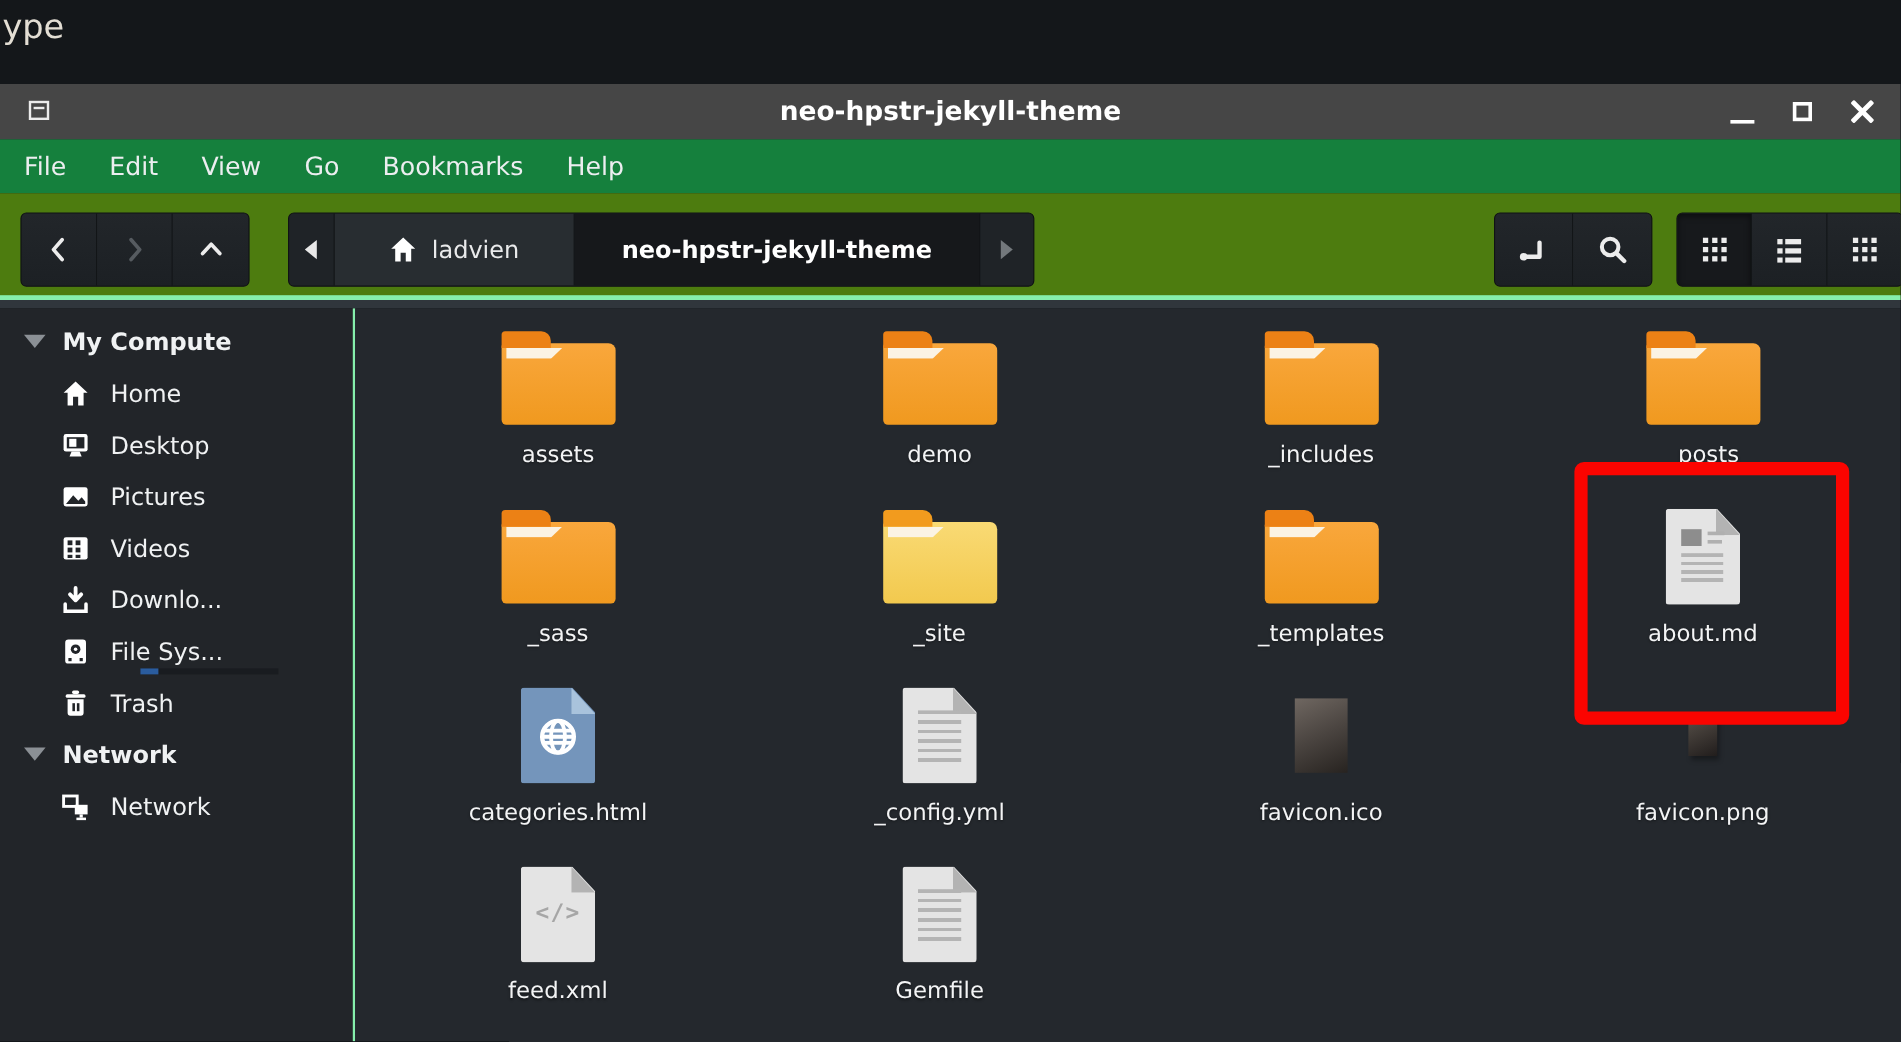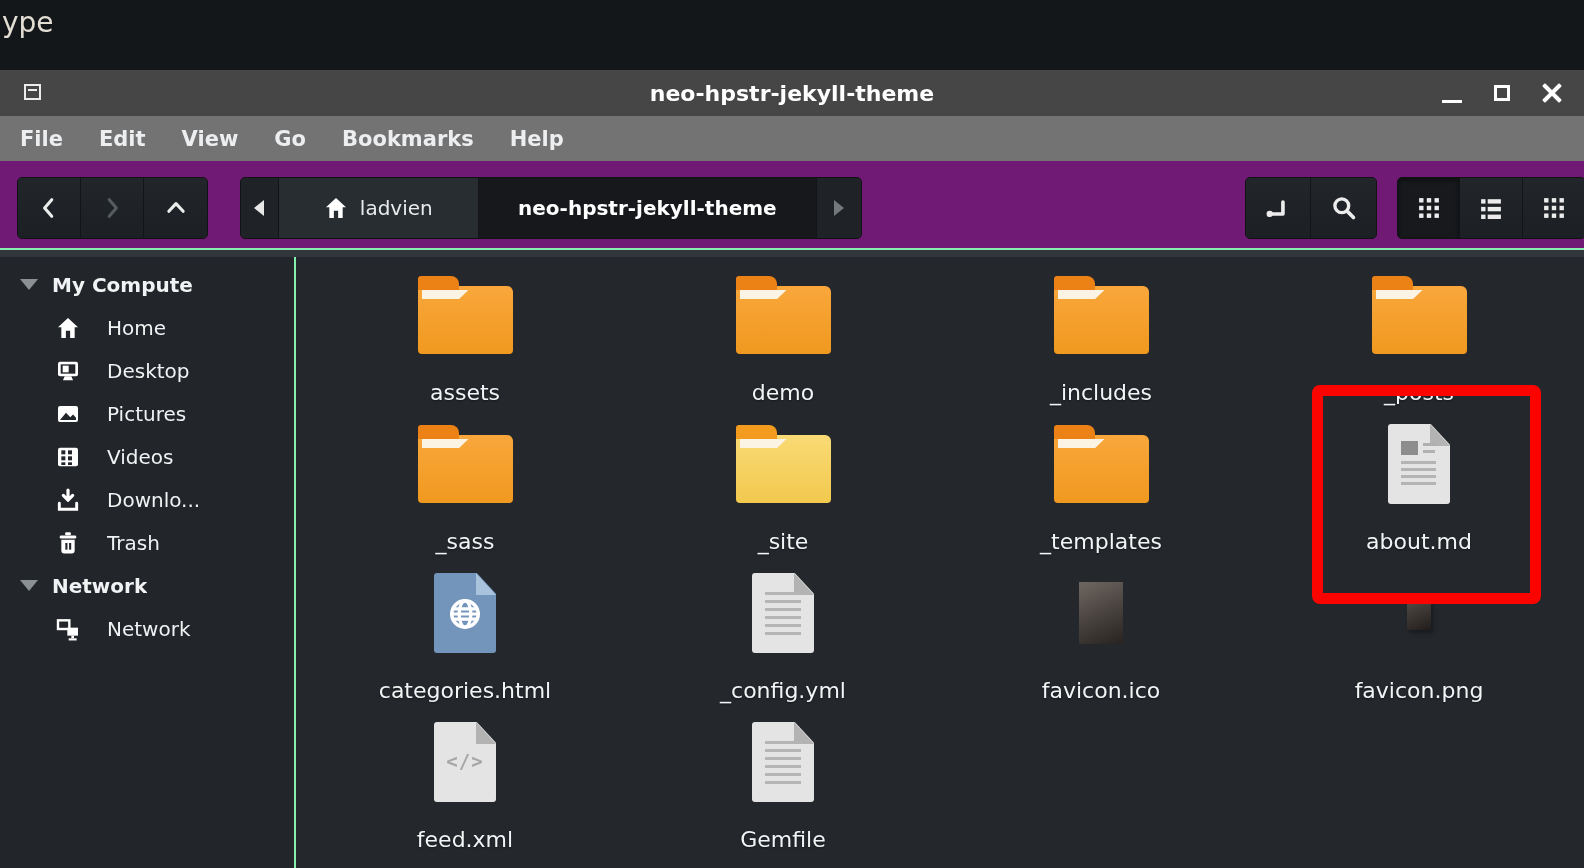--- a/index.html
+++ b/index.html
@@ -21,25 +21,25 @@
   .win-controls { position:absolute; right:14px; top:0; height:46px; display:flex; align-items:center; gap:14px; }
   .wbtn { width:36px; height:40px; display:flex; align-items:center; justify-content:center; }
   .glyph-min { width:20px; height:3px; background:#fff; margin-top:16px; }
   .glyph-max { width:16px; height:16px; border:3px solid #fff; }
   .glyph-close { position:relative; width:22px; height:22px; }
   .glyph-close::before,.glyph-close::after { content:""; position:absolute; left:-1px; top:9px; width:24px; height:4px; background:#fff; border-radius:1px; }
   .glyph-close::before { transform:rotate(45deg); }
   .glyph-close::after { transform:rotate(-45deg); }
 
   
-  .menubar { height:45px; background:#737373; display:flex; align-items:center; padding-left:18px; gap:32px; flex:0 0 auto;font-weight:bold; }
+  .menubar { height:45px; background:#15803d; display:flex; align-items:center; padding-left:18px; gap:32px; flex:0 0 auto; }
   .menu-item { font-size:21px; color:#eceef0; padding:2px 2px; cursor:default; }
 
   
-  .toolbar { height:89px; background:#701a75; position:relative; flex:0 0 auto; border-bottom:2px solid #86efac; }
+  .toolbar { height:89px; background:#4d7c0f; position:relative; flex:0 0 auto; border-bottom:4px solid #86efac; }
   .tb-group { position:absolute; top:16px; height:62px; background:#1d2125; border:1px solid #101214; border-radius:5px; display:flex; overflow:hidden; }
   .tb-btn { width:63px; height:100%; display:flex; align-items:center; justify-content:center; border-right:1px solid #121517; background:linear-gradient(180deg,#22262a,#1c2024); }
   .tb-btn:last-child { border-right:none; }
   .nav-group { left:17px; width:191px; }
   .crumb-group { left:240px; width:622px; }
   .crumb-seg { height:100%; display:flex; align-items:center; justify-content:center; border-right:1px solid #121517; }
   .crumb-scroll-l { width:38px; background:#1f2327; }
   .crumb-scroll-r { width:44px; background:#1f2327; border-right:none; }
   .crumb-home { width:200px; gap:12px; background:#282d31; color:#e9eaeb; font-size:20px; }
   .crumb-active { width:339px; background:#16181b; color:#ffffff; font-size:20px; font-weight:bold; }
@@ -49,33 +49,33 @@
   .actions-group .tb-btn { width:66px; }
   .views-group { left:1397px; width:189px; }
   .view-active { background:#17191c !important; box-shadow:inset 0 2px 5px rgba(0,0,0,.5); }
   .toolbar-sep { height:7px; background:#30363c; flex:0 0 auto; }
 
   
   .content { flex:1 1 auto; display:flex; min-height:0; }
   .sidebar { width:296px; background:#222529; border-right:2px solid #86efac; padding-top:6px; flex:0 0 auto; }
   .sb-row { height:43px; display:flex; align-items:center; position:relative; color:#f0f2f3; font-size:20px; }
   .sb-header { font-weight:bold; padding-left:20px; gap:14px; }
-  .sb-item { padding-left:55px; gap:26px; }
+  .sb-item { padding-left:30px; gap:16px;margin-left:20px; }
   .expander { width:0; height:0; border-left:9px solid transparent; border-right:9px solid transparent; border-top:11px solid #8b9095; }
   .sb-icon { width:26px; height:26px; flex:0 0 auto; display:flex; align-items:center; justify-content:center; }
   .sb-label { white-space:nowrap; overflow:hidden; }
   .usage-track { position:absolute; left:97px; top:36px; width:115px; height:5px; background:#191c20; }
   .usage-fill { height:100%; background:#2a5c9e; }
 
   
   .main { flex:1 1 auto; background:#24282d; position:relative; }
   .files { position:absolute; left:10px; top:12px; display:grid; grid-template-columns:repeat(4,318px); grid-auto-rows:149px; }
   .tile { display:flex; flex-direction:column; align-items:center; }
   .icon-wrap { height:92px; display:flex; align-items:center; justify-content:center; }
-  .tile-label { margin-top:19px; font-size:22px; color:#f3f4f5; text-shadow:0 1px 2px rgba(0,0,0,.45); }
+  .tile-label { margin-top:7px; font-size:19px; color:#f3f4f5; text-shadow:0 1px 2px rgba(0,0,0,.45); }
 
   
   .folder-icon { position:relative; width:95px; height:78px; }
   .folder-icon .f-body { position:absolute; left:0; right:0; top:10px; bottom:0; background:linear-gradient(180deg,#f9a73c,#f0991f); border-radius:3px 6px 4px 4px; }
   .folder-icon .f-tab { position:absolute; left:0; top:0; width:41px; height:14px; background:#ec8115; border-radius:3px 8px 0 0; }
   .folder-icon .f-strip { position:absolute; left:4px; top:14px; width:47px; height:9px; background:#fbf3e4; clip-path:polygon(0 0,100% 0,80% 100%,0 100%); }
   .folder-hl .f-body { background:linear-gradient(180deg,#f9da74,#f2c94e); }
   .folder-hl .f-tab { background:#f29b1e; }
 
   
@@ -291,20 +291,35 @@
         <div class="sb-row sb-item">
           <span class="sb-icon">
             <svg width="24" height="24" viewBox="0 0 18 18">
                 <path d="M9 1.5 V8.5 M5.5 5.5 L9 9.2 L12.5 5.5" stroke="#fff" stroke-width="2.4" fill="none" stroke-linecap="round" stroke-linejoin="round"></path>
                 <path d="M2.5 11.5 V16 H15.5 V11.5" stroke="#fff" stroke-width="2.2" fill="none" stroke-linecap="round"></path>
               </svg>
           </span>
           <span class="sb-label">Downlo...</span>
         </div>
 
+        <div class="sb-row sb-item">
+          <span class="sb-icon">
+            <svg width="24" height="24" viewBox="0 0 18 18">
+                <rect x="2.5" y="1.5" width="13" height="15" rx="2" fill="#fff"></rect>
+                <circle cx="9" cy="7.5" r="3" fill="#222529"></circle>
+                <circle cx="9" cy="7.5" r="1.1" fill="#fff"></circle>
+                <rect x="4.5" y="13" width="2" height="2" fill="#222529"></rect>
+                <rect x="11.5" y="13" width="2" height="2" fill="#222529"></rect>
+              </svg>
+          </span>
+          <span class="sb-label">File Sys...</span>
+          <div class="usage-track">
+            <div class="usage-fill" style="width: 13%;"></div>
+          </div>
+        </div>
 
         <div class="sb-row sb-item">
           <span class="sb-icon">
             <svg width="24" height="24" viewBox="0 0 18 18">
                 <rect x="6.8" y="1" width="4.4" height="2.2" rx="1" fill="#fff"></rect>
                 <rect x="2.8" y="3.4" width="12.4" height="2.2" rx="1" fill="#fff"></rect>
                 <path d="M4 6.5 H14 V15 a1.8 1.8 0 0 1 -1.8 1.8 H5.8 A1.8 1.8 0 0 1 4 15 Z" fill="#fff"></path>
                 <rect x="7" y="9" width="1.6" height="5" fill="#222529"></rect>
                 <rect x="9.8" y="9" width="1.6" height="5" fill="#222529"></rect>
               </svg>

